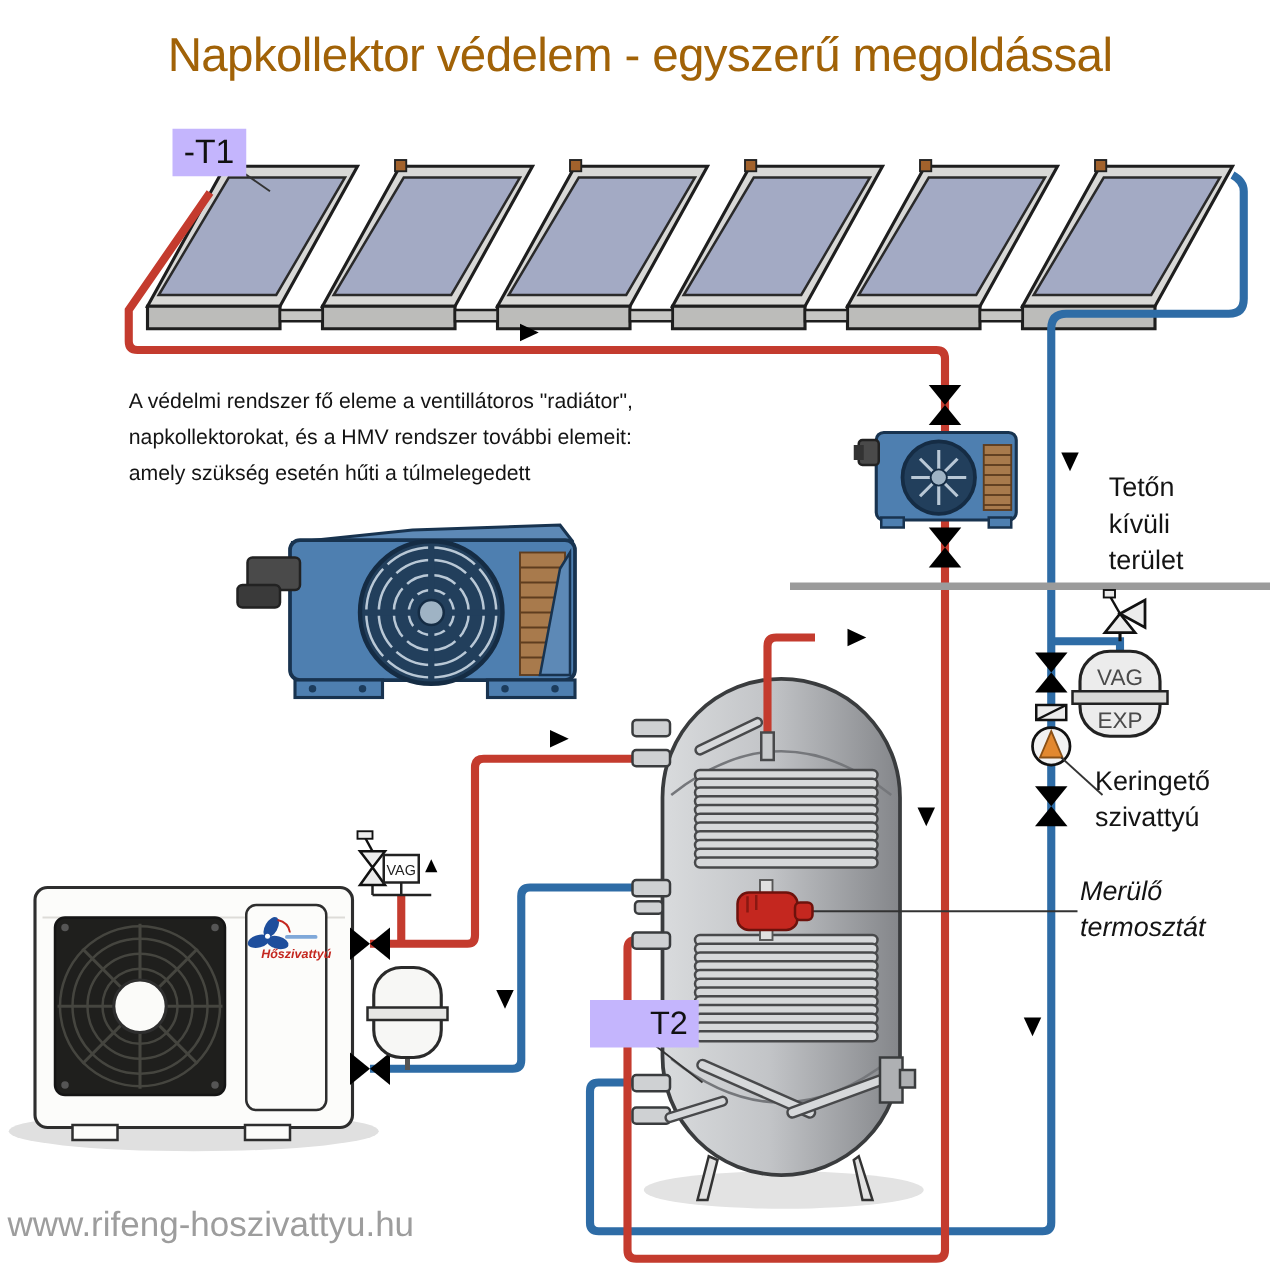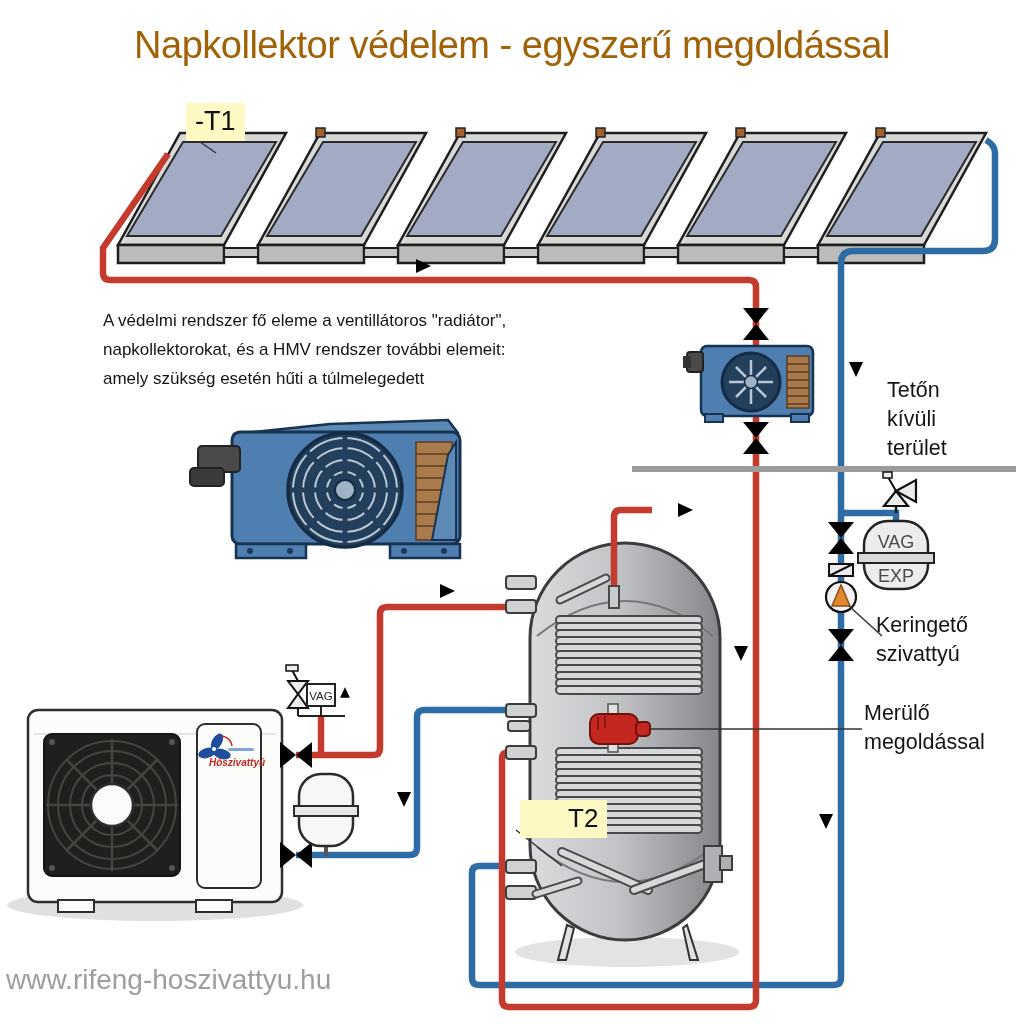--- a/index.html
+++ b/index.html
@@ -2,27 +2,27 @@
 <html><head>
 <meta charset="utf-8">
 <style>
   html,body{margin:0;padding:0;background:#fff;}
   #stage{position:relative;width:1024px;height:1024px;background:#fff;overflow:hidden;
          font-family:"Liberation Sans",sans-serif;}
   svg{position:absolute;left:0;top:0;}
   .lbl{position:absolute;color:#151515;}
   .title{left:0;top:24px;width:1024px;text-align:center;font-size:38px;letter-spacing:-0.5px;color:#a16207;}
   .para{left:103px;top:306px;font-size:17px;line-height:29px;color:#141414;}
-  .sensor{position:absolute;background:#fef9c3;color:#111;font-size:26px;padding:3px 9px 4px 9px;margin-left:48px;}
+  .sensor{position:absolute;background:#c4b5fd;color:#111;font-size:26px;padding:3px 9px 4px 9px;}
   .s-t1{left:138px;top:103px;font-size:27px;}
   .s-t2{left:472px;top:800px;padding-left:48px;}
   .sideLbl{position:absolute;font-size:21.5px;line-height:29px;color:#141414;}
   .zone{left:887px;top:376px;}
   .pump{left:876px;top:611px;}
-  .thermo{left:864px;top:699px;}
+  .thermo{left:864px;top:699px;font-style:italic;}
   .watermark{left:6px;top:964px;font-size:28px;color:#9d9d9d;}
   .red{color:#c43b2e;} .blue{color:#2e6ca6;} .blk{color:#1a1a1a;}
   .pipe{fill:none;stroke-width:6.5;}
   .thin{stroke:#333;stroke-width:1.5;fill:none;}
   .svgtxt{font-family:"Liberation Sans",sans-serif;}
 </style>
 </head>
 <body>
 
 <div id="stage">
@@ -354,17 +354,17 @@
   </div>
 
   <div class="sideLbl zone">
     <div>Tetőn</div>
     <div>kívüli</div>
     <div>terület</div>
   </div>
 
   <div class="sideLbl thermo">
     <div>Merülő</div>
-    <div>megoldással</div>
+    <div>termosztát</div>
   </div>
 
   <div class="lbl watermark">www.rifeng-hoszivattyu.hu</div>
 </div>
 
 </body></html>

